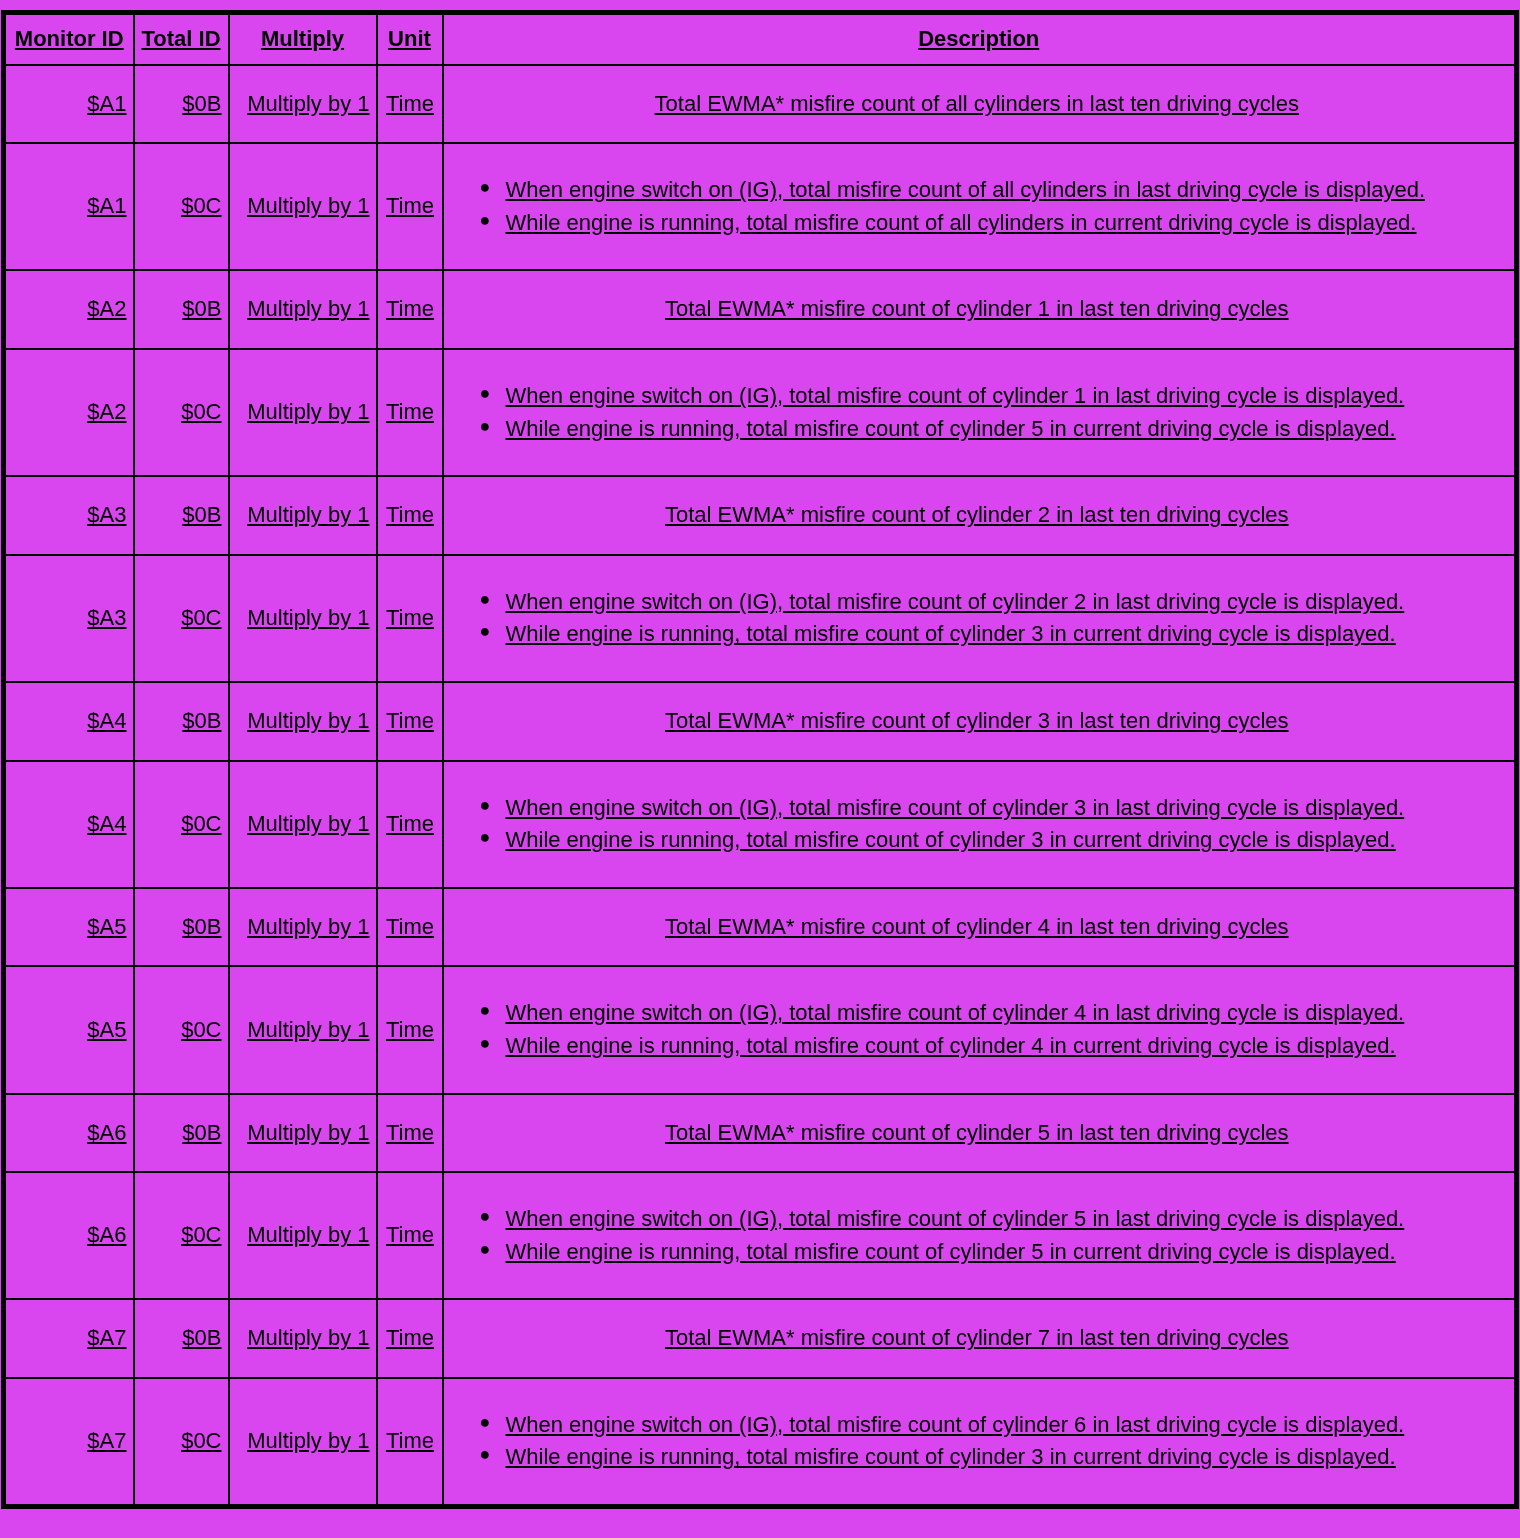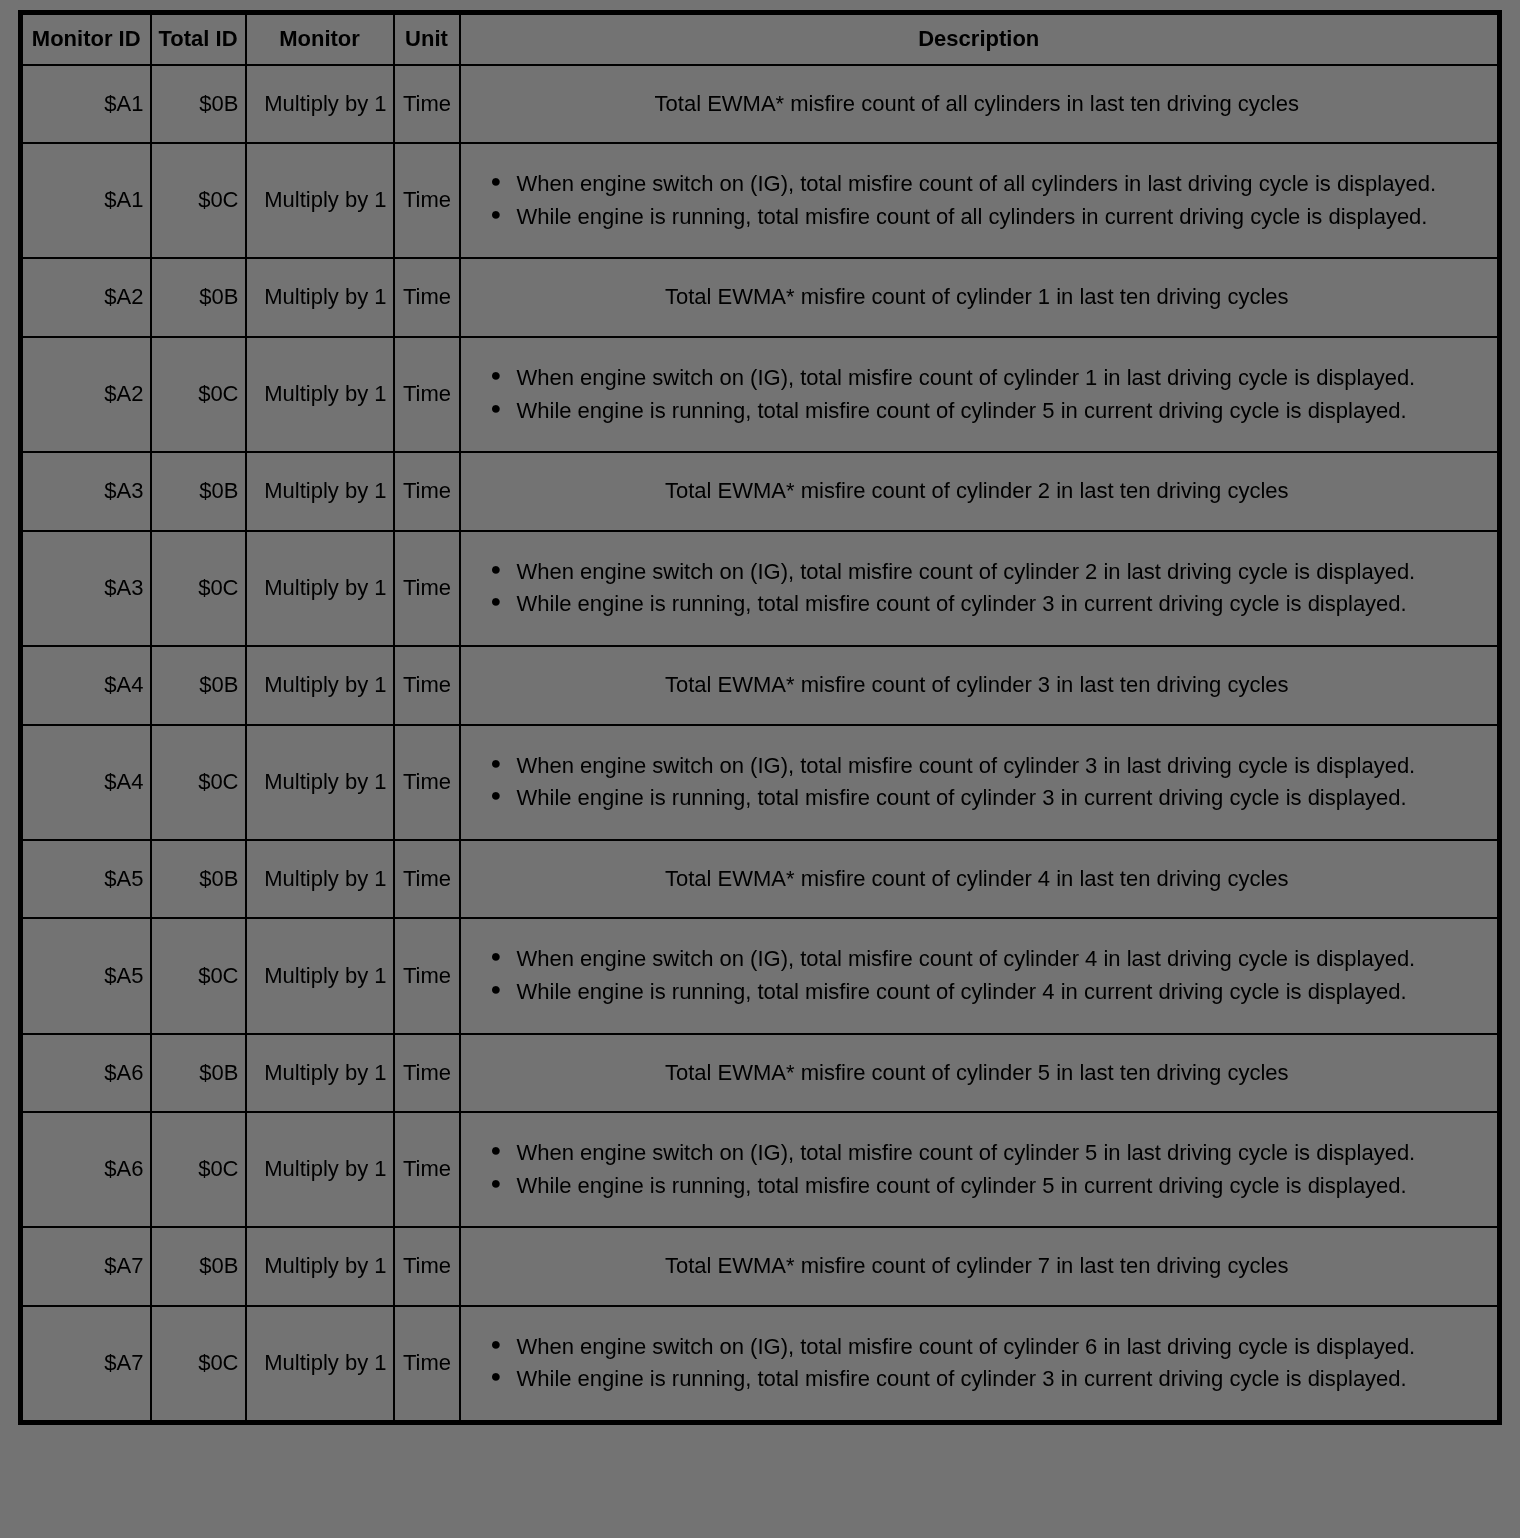--- a/index.html
+++ b/index.html
@@ -6,22 +6,23 @@
     margin: 0;
     padding: 0;
     background: #ffffff;
     font-family: "Liberation Sans", "DejaVu Sans", sans-serif;
     color: #000000;
   }
   .page {
     width: 1520px;
     min-height: 1538px;
     box-sizing: border-box;
-    padding: 10px 18px;
-    background: #737373;
+    padding: 10px 1px;
+    background: #d946ef;
+    text-decoration: underline;
   }
   table.data-table {
     border-collapse: collapse;
     width: 100%;
     table-layout: fixed;
     border: 5px solid #000000;
   }
   table.data-table th,
   table.data-table td {
     border: 2px solid #000000;
@@ -53,21 +54,21 @@
   }
   td.cell-desc {
     text-align: left;
     padding: 18px 14px 18px 10px;
   }
   td.cell-desc.plain {
     padding: 24px 14px 24px 10px;
     text-align: center;
   }
   ul.bullets {
-    margin: 8px;
+    margin: 14px;
     padding: 0;
     list-style: none;
   }
   ul.bullets li {
     position: relative;
     padding-left: 38px;
     margin: 4px 0;
   }
   ul.bullets li::before {
     content: "\25CF";
@@ -86,21 +87,21 @@
       <col class="c-monitor">
       <col class="c-test">
       <col class="c-scaling">
       <col class="c-unit">
       <col class="c-desc">
     </colgroup>
     <thead>
       <tr>
         <th>Monitor ID</th>
         <th>Total ID</th>
-        <th>Monitor</th>
+        <th>Multiply</th>
         <th>Unit</th>
         <th>Description</th>
       </tr>
     </thead>
     <tbody>
         <tr>
           <td class="cell-center">$A1</td>
           <td class="cell-center">$0B</td>
           <td class="cell-center">Multiply by 1</td>
           <td class="cell-unit">Time</td>

